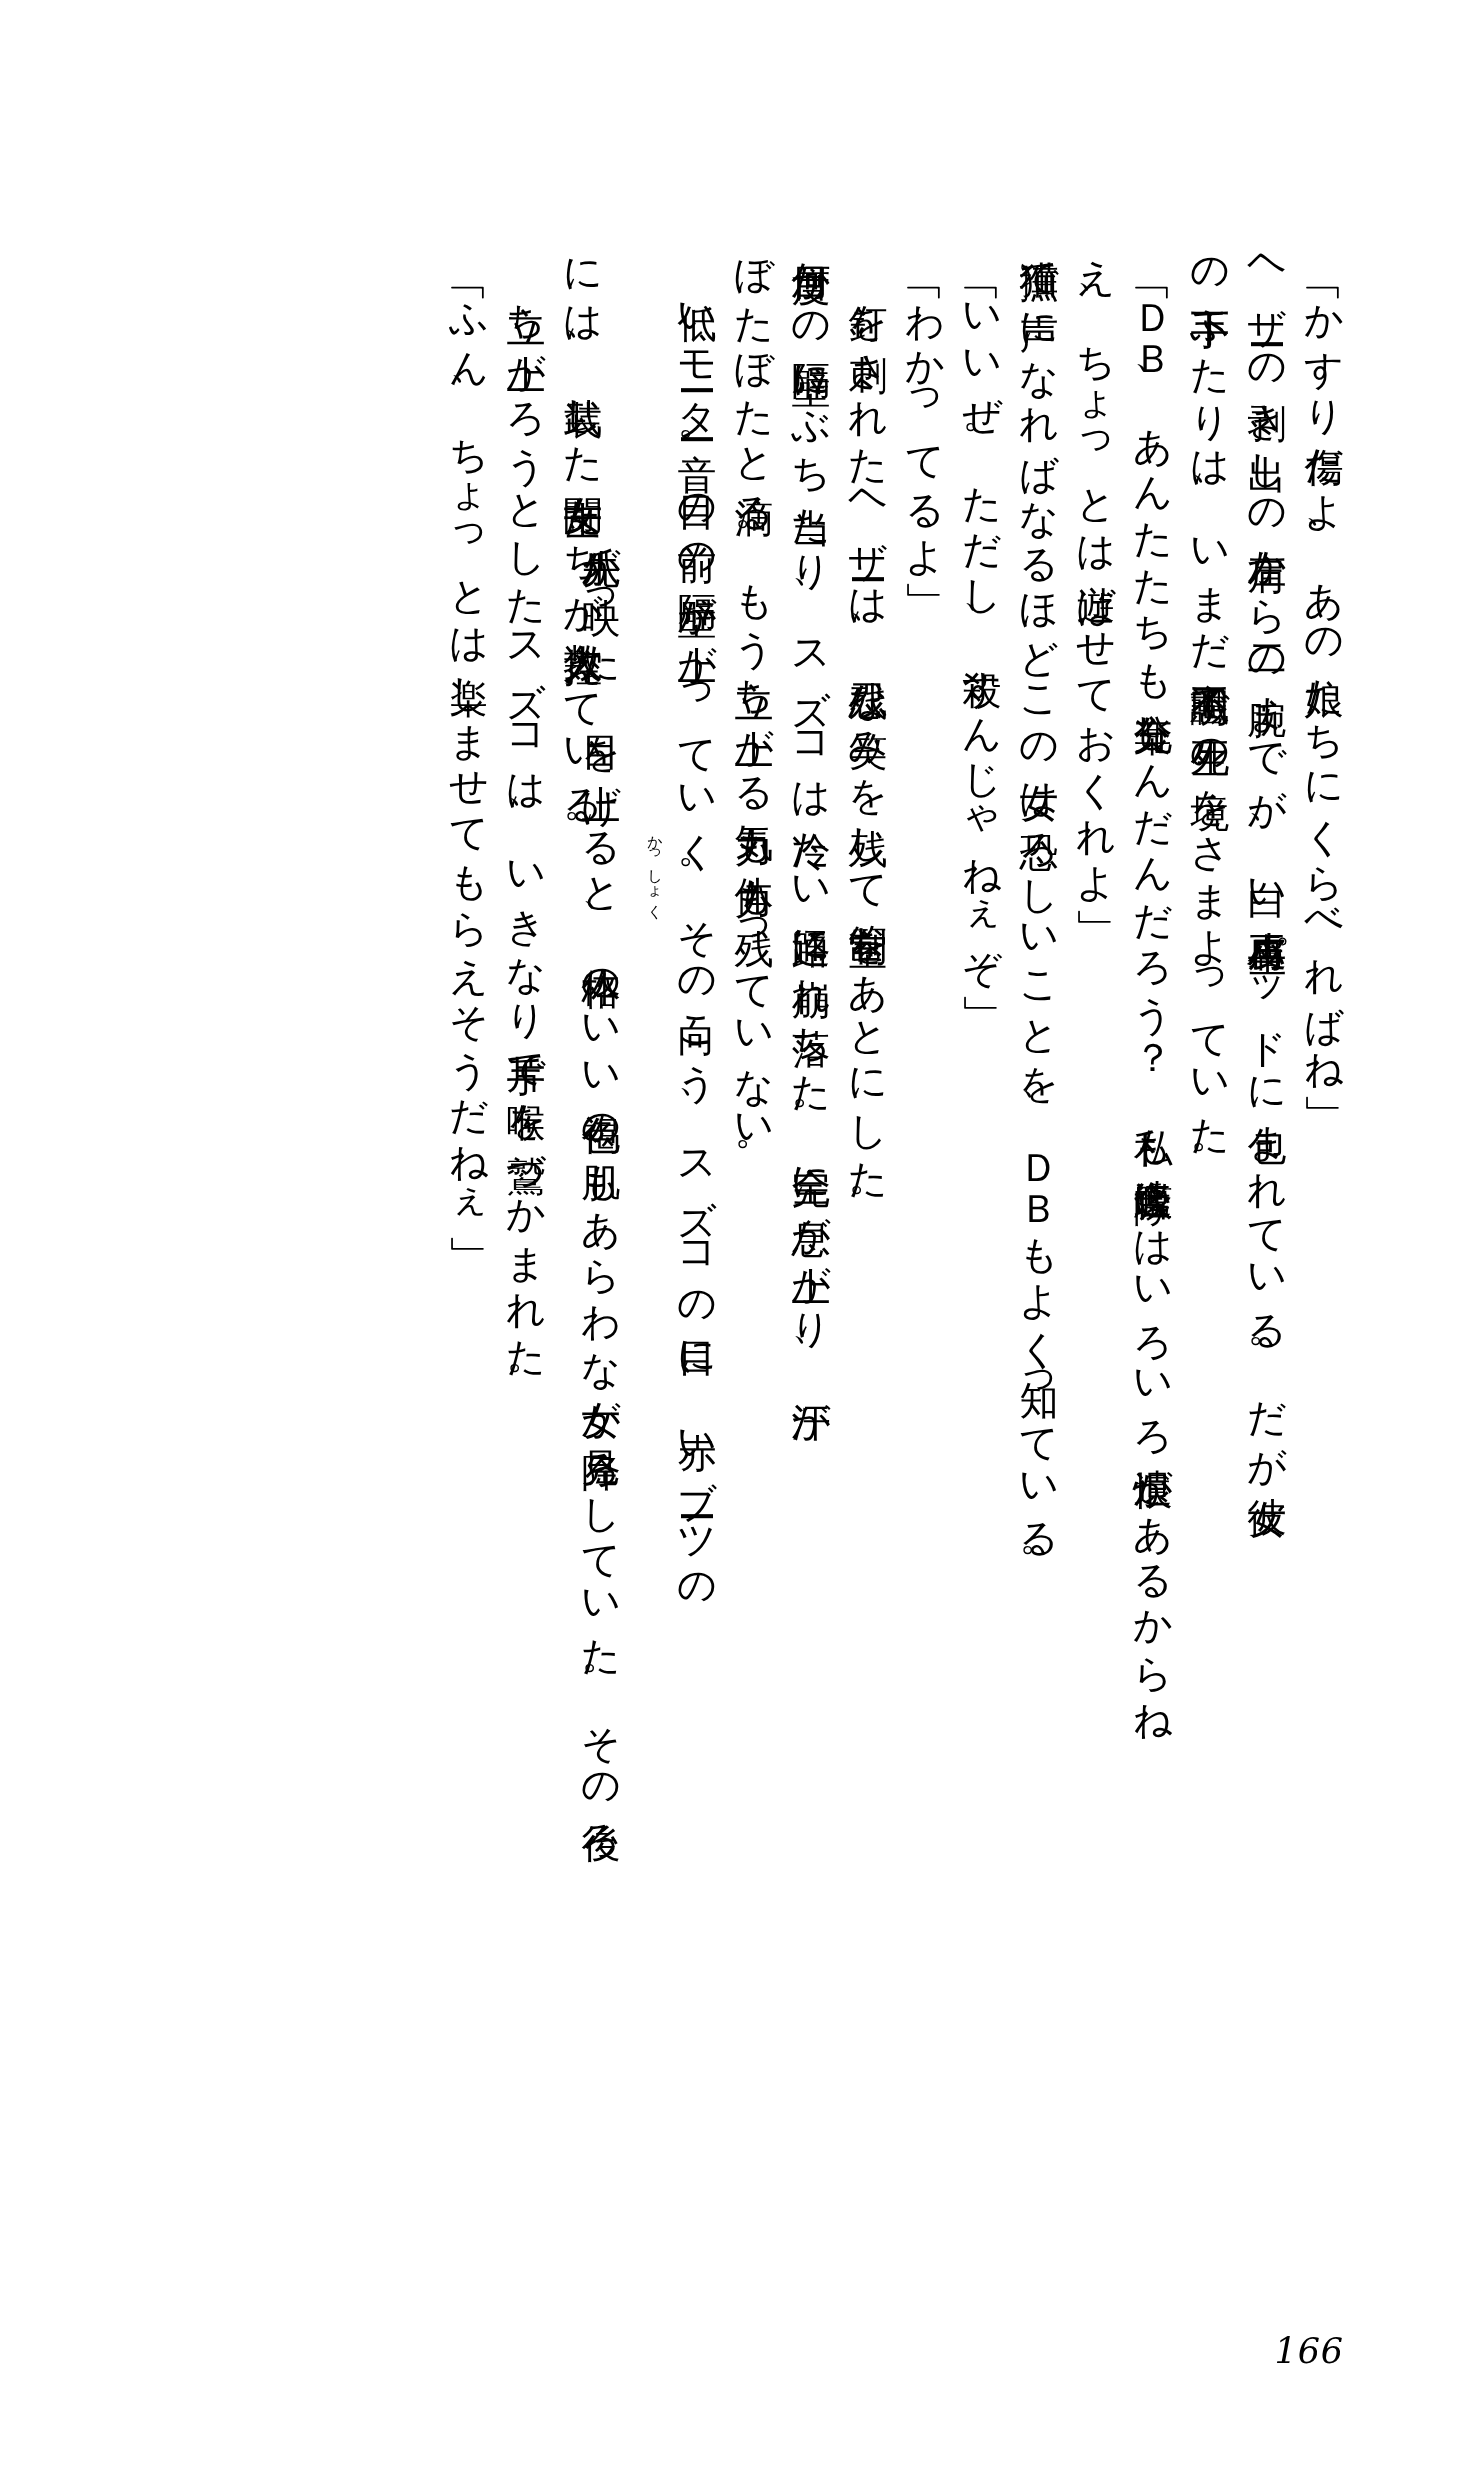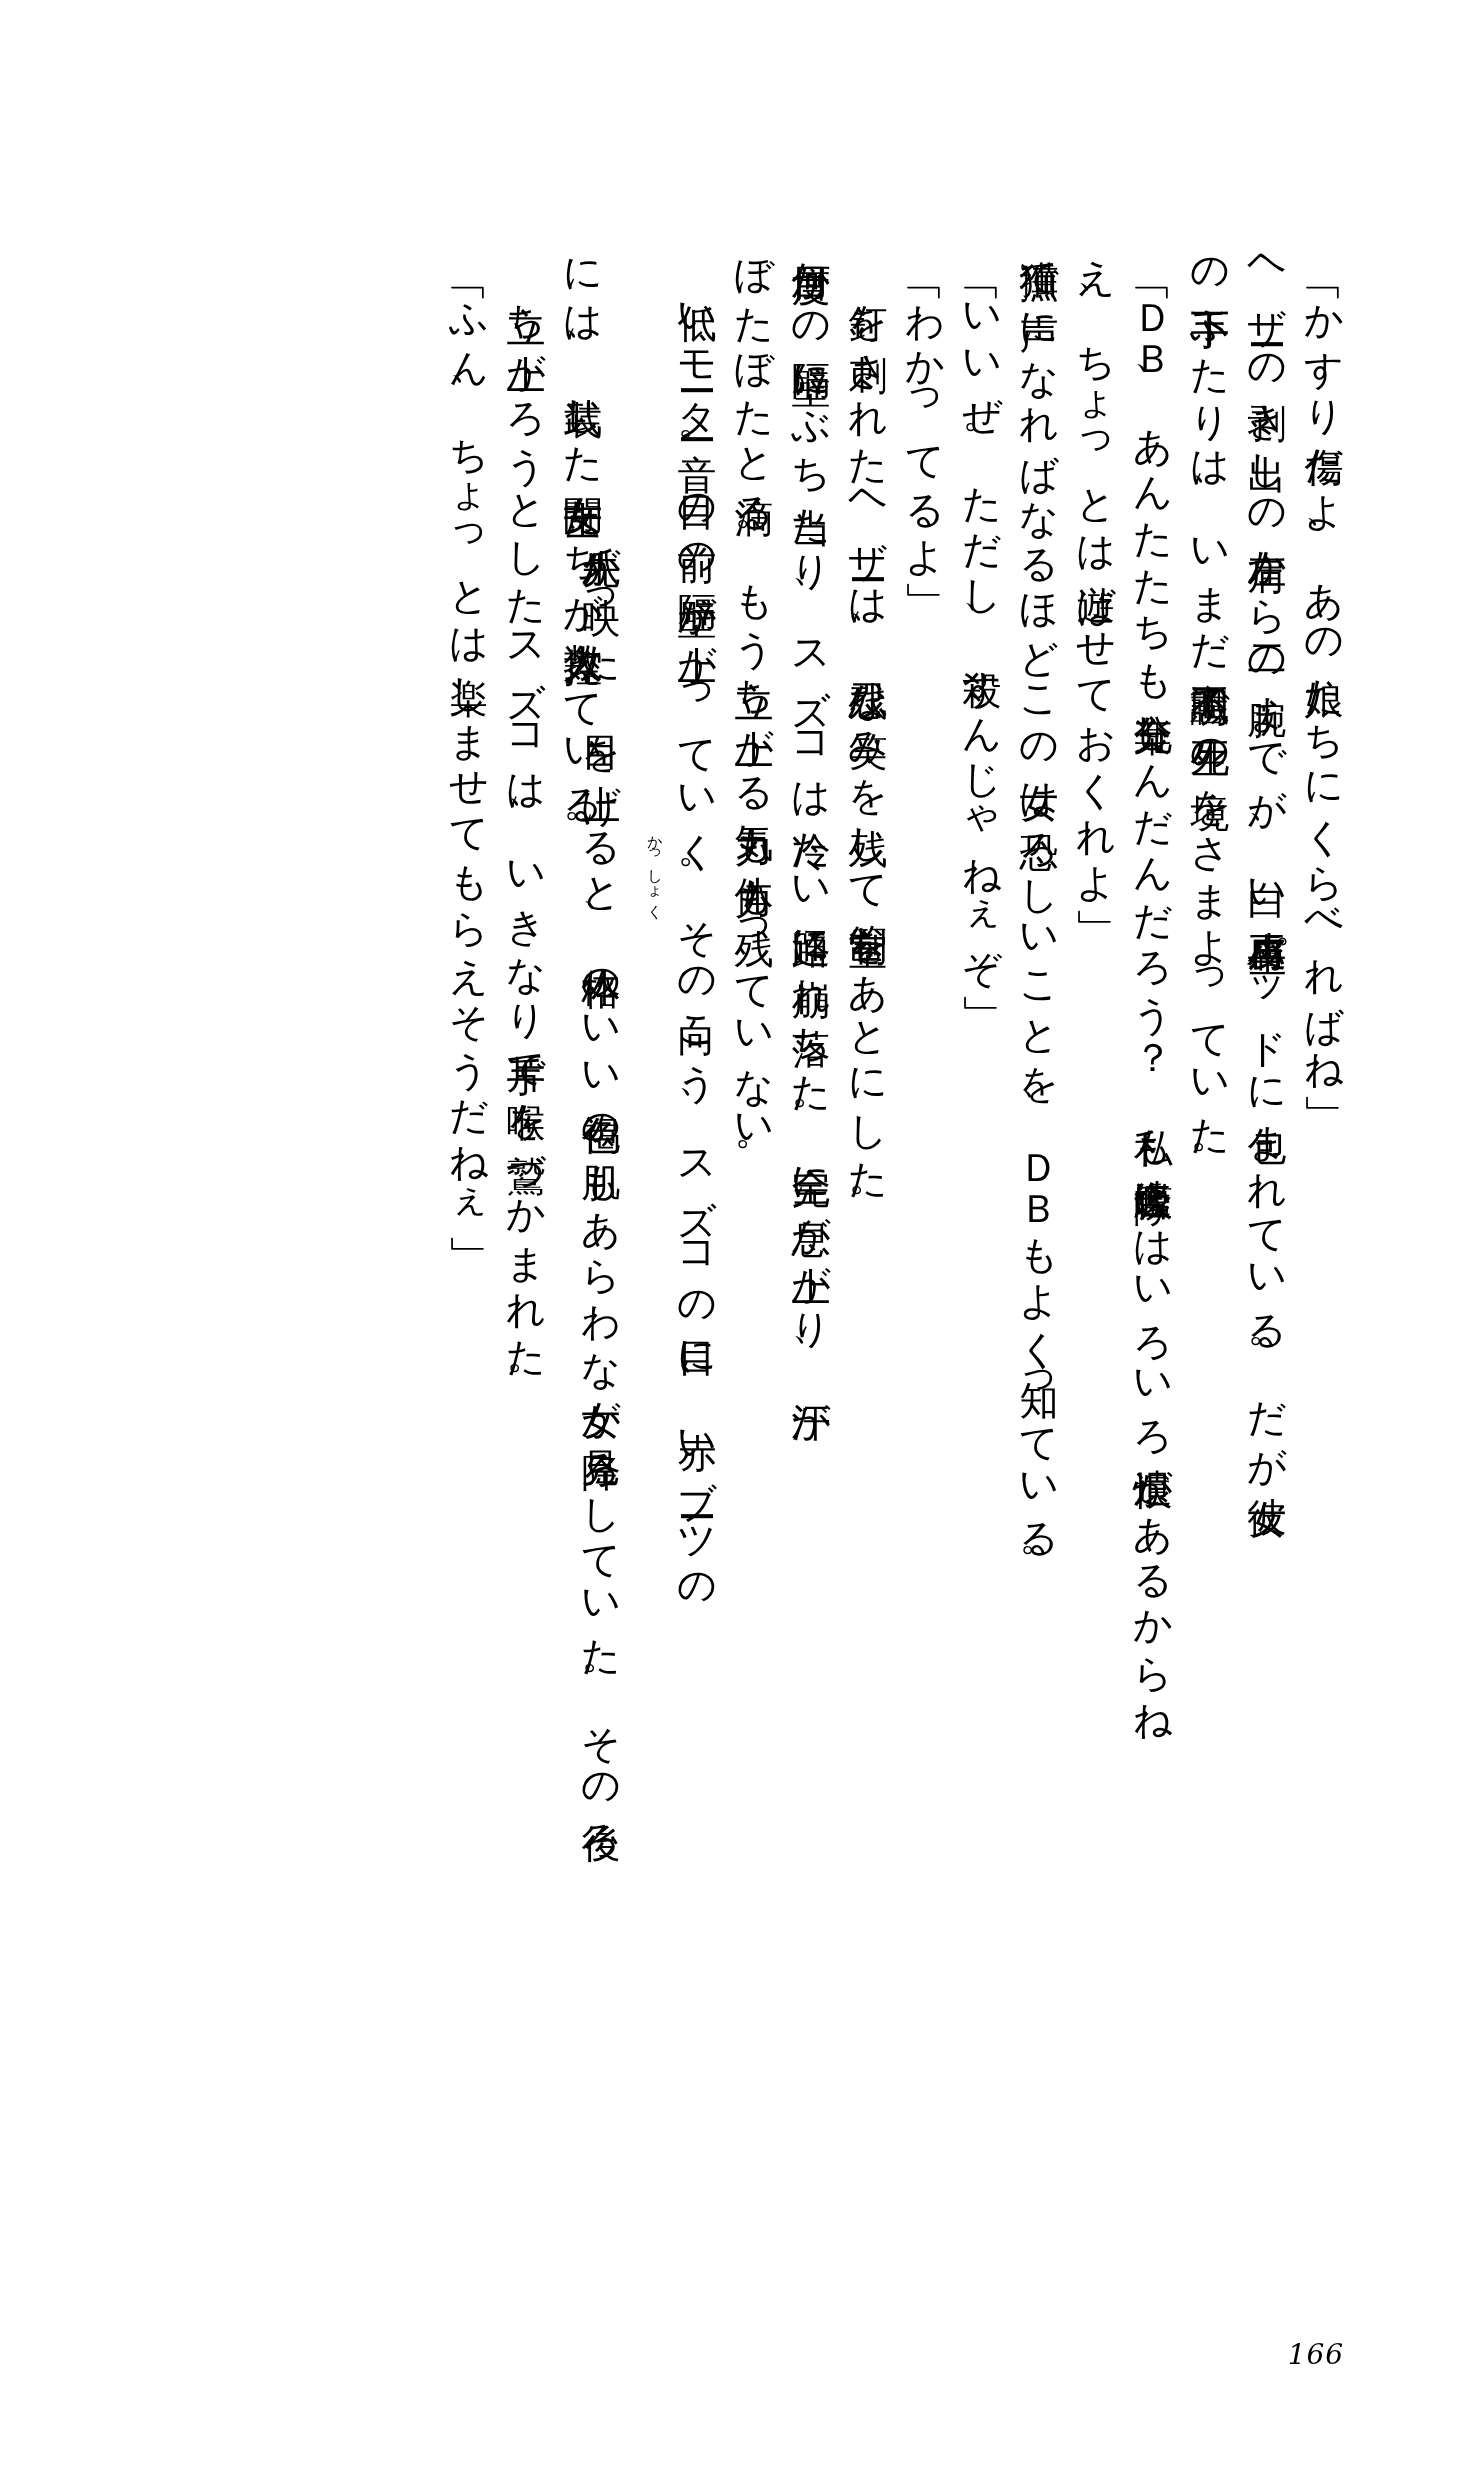--- a/index.html
+++ b/index.html
@@ -71,21 +71,21 @@
     white-space: pre;
     color: #000;
   }
 
   #page-number {
     position: absolute;
     right: 139px;
     bottom: 116px;
     font-family: "DejaVu Serif", "Liberation Serif", serif;
     font-style: italic;
-    font-size: 28px;
+    font-size: 35px;
     letter-spacing: 0.9px;
     color: #000;
   }
 </style>
 </head>
 <body>
 
 <div id="page">
 
   <div id="text-block">

